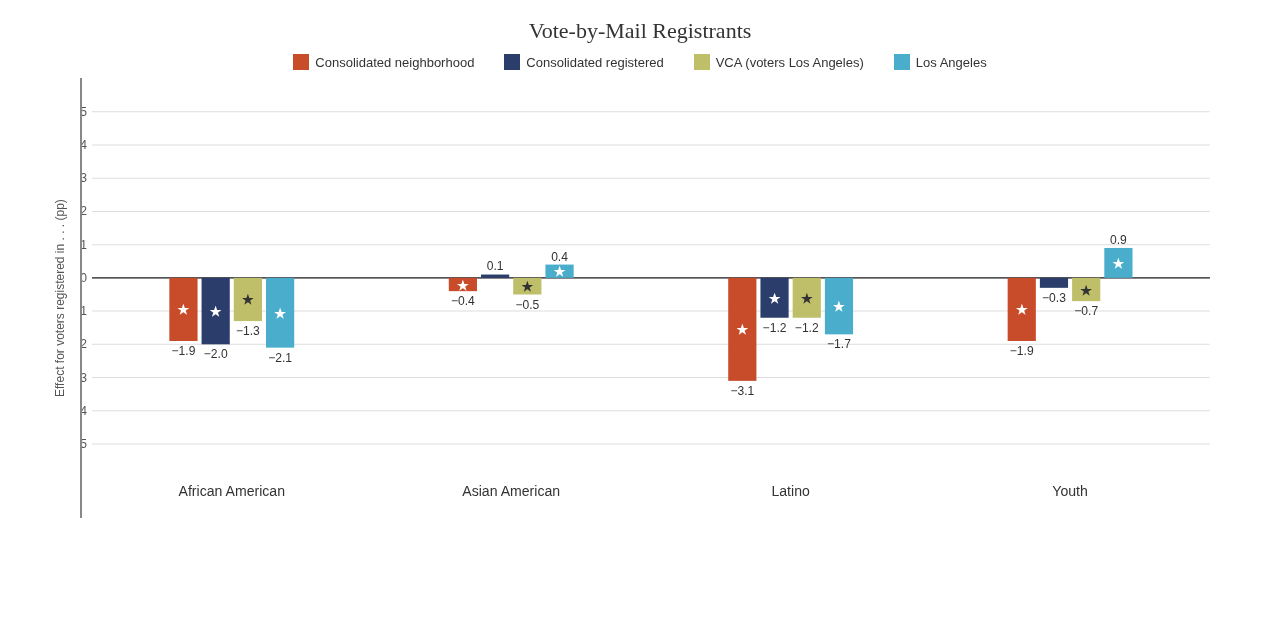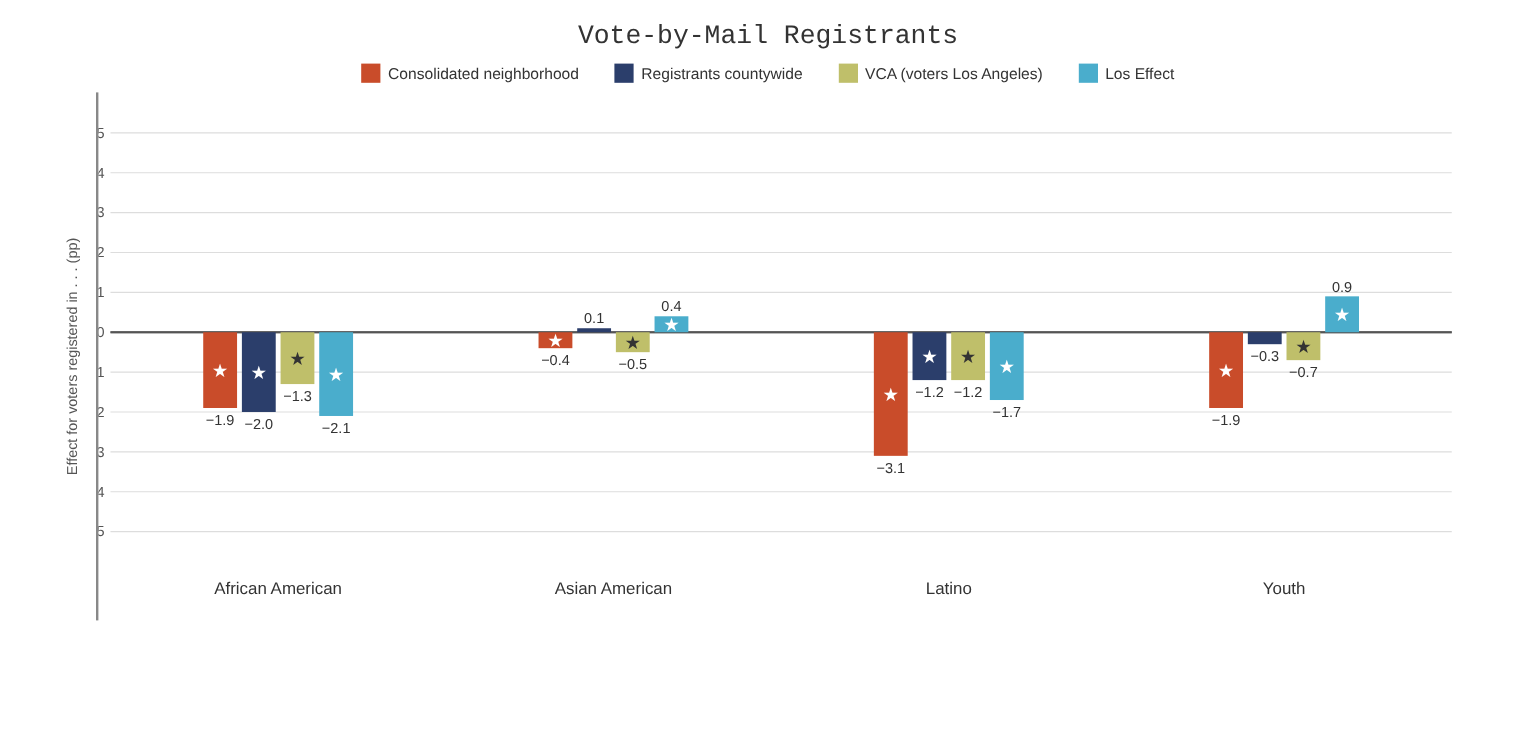--- a/index.html
+++ b/index.html
@@ -12,21 +12,21 @@
       display: flex;
       flex-direction: column;
       align-items: center;
     }
     .chart-title {
       font-size: 22px;
       font-weight: normal;
       color: #333;
       margin-top: 18px;
       margin-bottom: 10px;
-      font-family: Liberation Mono, monospace;
+      font-family: Liberation Serif, serif;
     }
     .legend {
       display: flex;
       flex-wrap: wrap;
       gap: 6px 30px;
       justify-content: flex-end;
       margin-bottom: 8px;
       font-size: 13px;
       color: #333;
       font-family: Arial, sans-serif;
@@ -79,29 +79,29 @@
 
 <h1 class="chart-title">Vote-by-Mail Registrants</h1>
 
 <div class="legend">
 <div class="legend-item">
       <span class="legend-swatch" style="background:#C94C2A;"></span>
       <span>Consolidated neighborhood</span>
     </div>
     <div class="legend-item">
       <span class="legend-swatch" style="background:#2B3E6B;"></span>
-      <span>Registrants countywide</span>
+      <span>Consolidated registered</span>
     </div>
     <div class="legend-item">
       <span class="legend-swatch" style="background:#BFBF6A;"></span>
       <span>VCA (voters Los Angeles)</span>
     </div>
     <div class="legend-item">
       <span class="legend-swatch" style="background:#4AADCC;"></span>
-      <span>Los Effect</span>
+      <span>Los Angeles</span>
     </div>
   </div>
 
 <div class="chart-area">
   <div class="y-axis-label">Effect for voters registered in . . . (pp)</div>
   <div class="plot-area">
     <svg class="chart-svg" id="main-chart" viewBox="0 0 1150 410" width="1150" height="410">
         <line x1="10" y1="350" x2="1120" y2="350" stroke="#ddd" stroke-width="1"></line>
         <text x="5" y="354" text-anchor="end" font-size="12" font-family="Arial, sans-serif" fill="#555">−5</text>
         <line x1="10" y1="317" x2="1120" y2="317" stroke="#ddd" stroke-width="1"></line>

